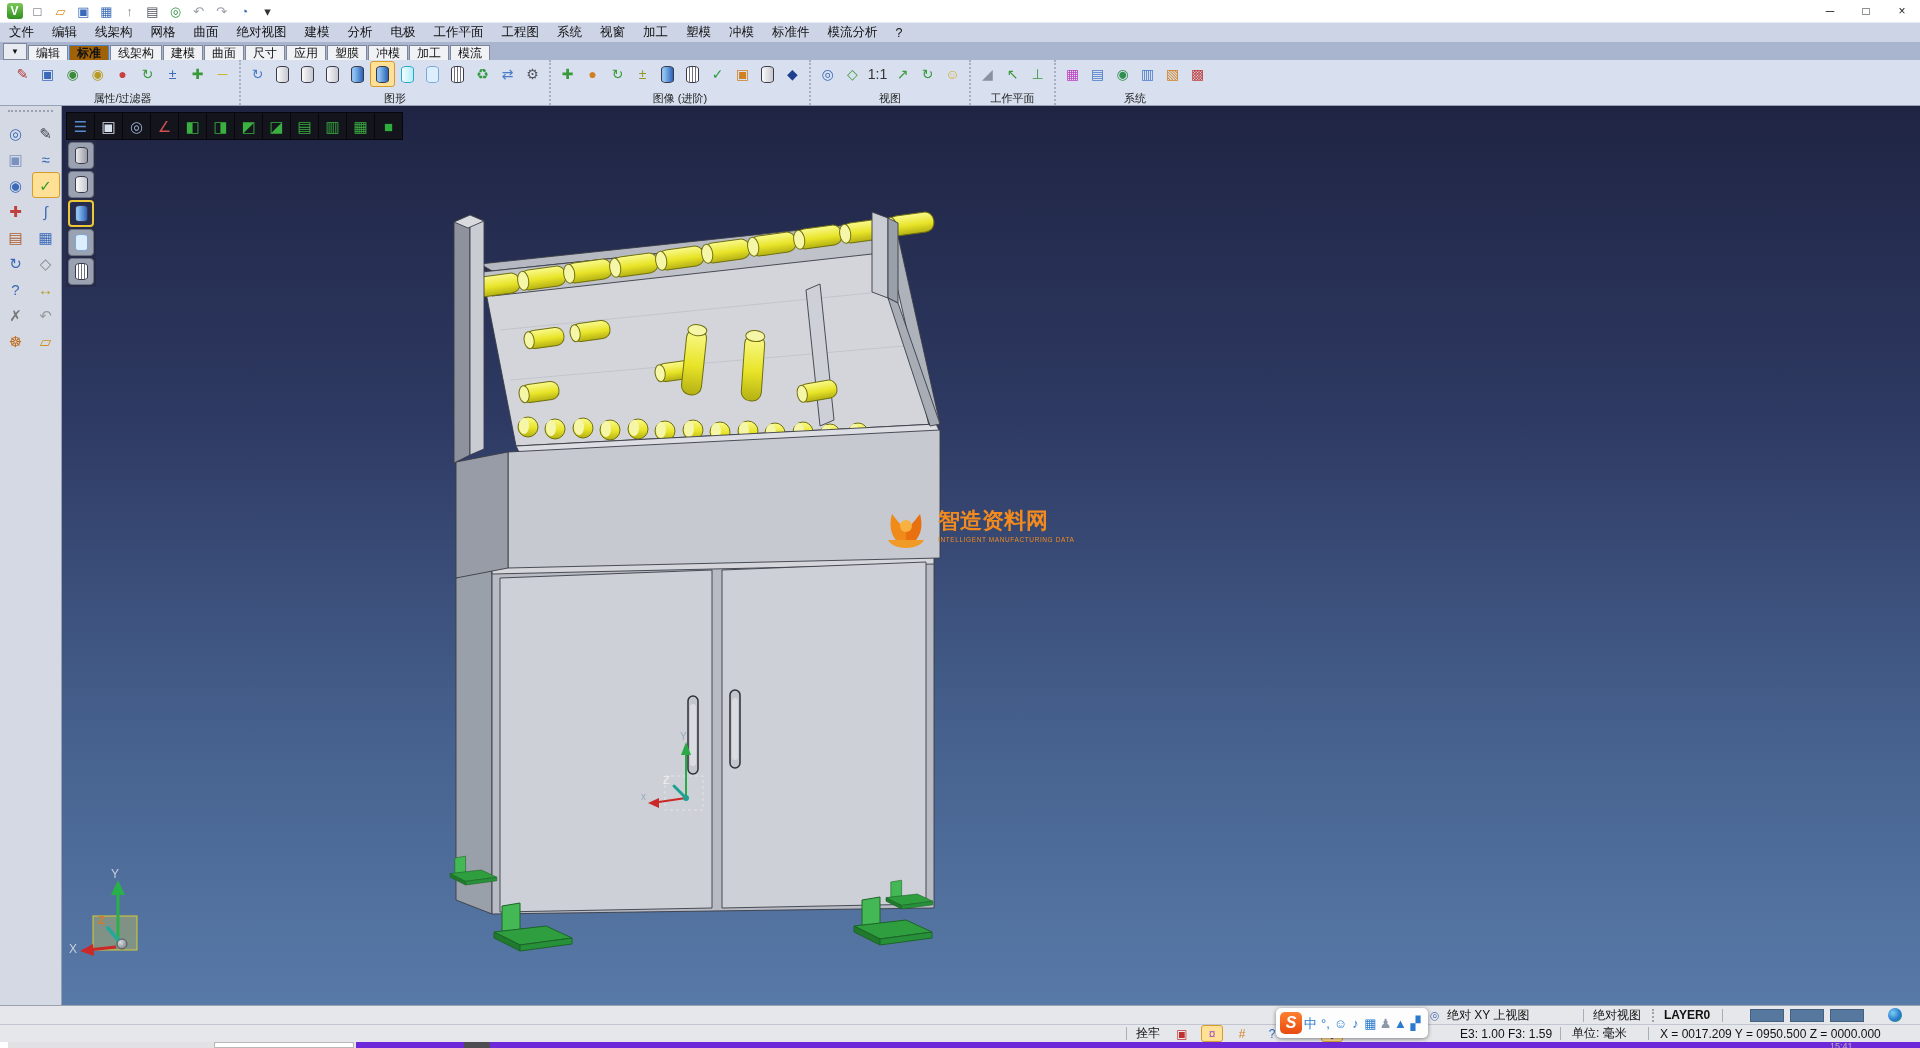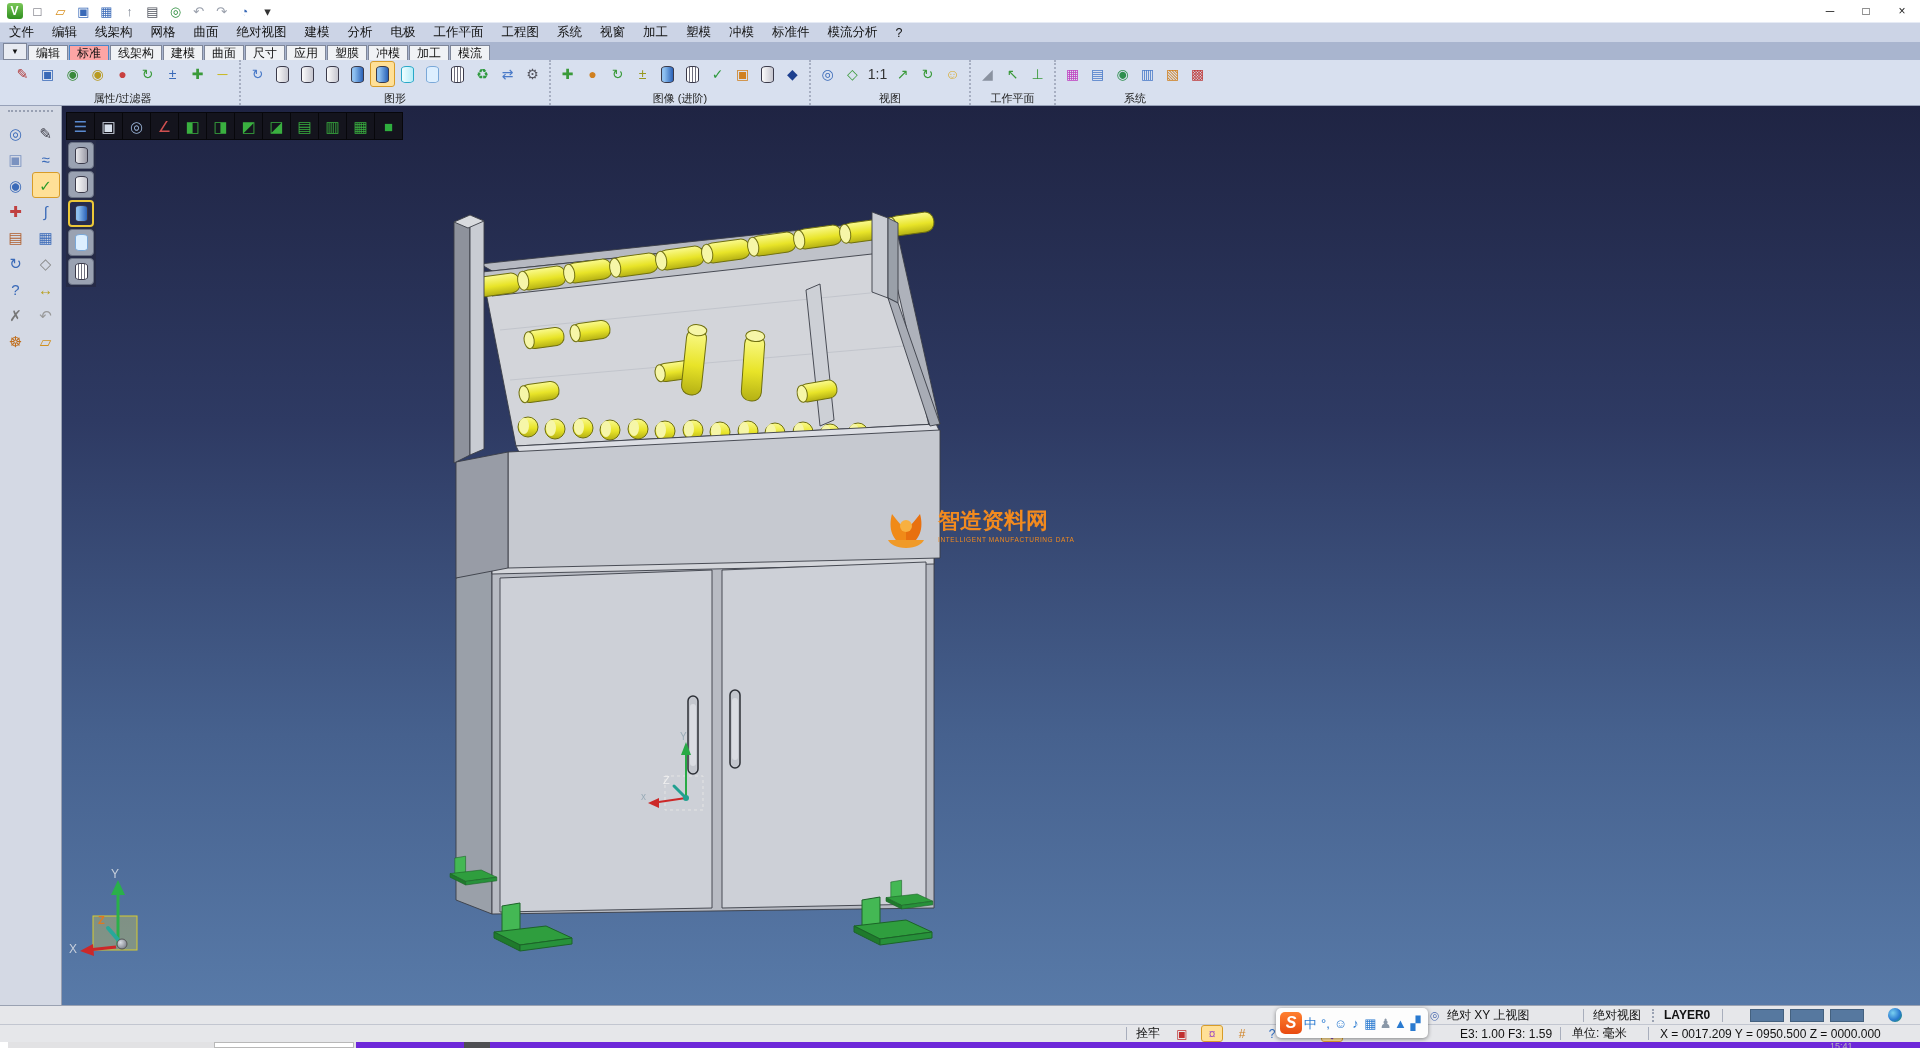--- a/index.html
+++ b/index.html
@@ -20,21 +20,21 @@
   .menubar{position:absolute;left:0;top:22px;width:100%;height:20px;background:#ccd4e6;border-top:1px solid #e6ebf5;
            display:flex;align-items:center;font-size:12.5px;box-sizing:border-box}
   .menu-item{padding:0 9px;white-space:nowrap}
   
   .tabbar{position:absolute;left:0;top:42px;width:100%;height:18px;background:#a9b5cf;display:flex;align-items:flex-end;
           gap:1px;padding-left:3px;box-sizing:border-box}
   .tab-drop{width:22px;height:15px;background:#e8ebf2;border:1px solid #7e8699;font-size:8px;display:flex;
             align-items:center;justify-content:center;margin-bottom:0}
   .tab{height:14px;line-height:14px;padding:0 7px;background:#f0f2f5;border:1px solid #7e8699;border-bottom:none;
        font-size:12px;white-space:nowrap}
-  .tab.active{background:#fca5a5;border-color:#4a86c8;font-weight:normal}
+  .tab.active{background:#a16207;border-color:#4a86c8;font-weight:bold}
   
   .ribbon{position:absolute;left:0;top:60px;width:100%;height:46px;background:#d8e0ef;border-bottom:1px solid #97a1b8;
           display:flex;box-sizing:border-box}
   .rgroup{display:flex;flex-direction:column;justify-content:space-between;padding:2px 5px 1px;border-left:2px dotted #a7afc2}
   .rgroup:first-child{border-left:none;margin-left:6px}
   .ricons{display:flex;gap:2px;align-items:center}
   .icon{width:23px;height:24px;display:flex;align-items:center;justify-content:center;border-radius:2px}
   .ricons .g{font-size:14px;white-space:nowrap}
   .icon.hl{background:#ffe097;outline:1px solid #d89c28}
   .glabel{font-size:11px;color:#222;text-align:center;line-height:12px}

